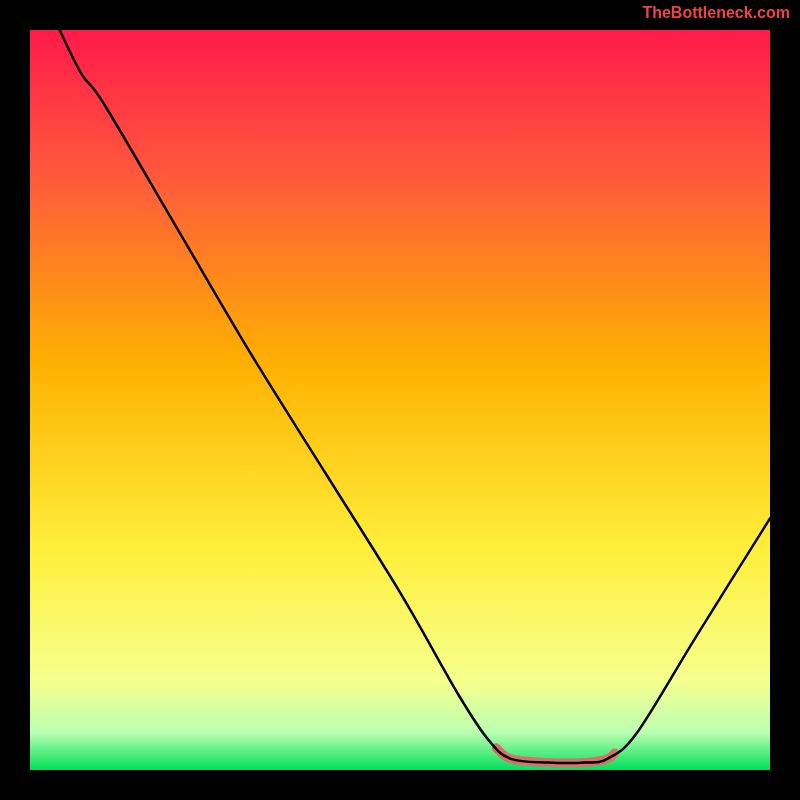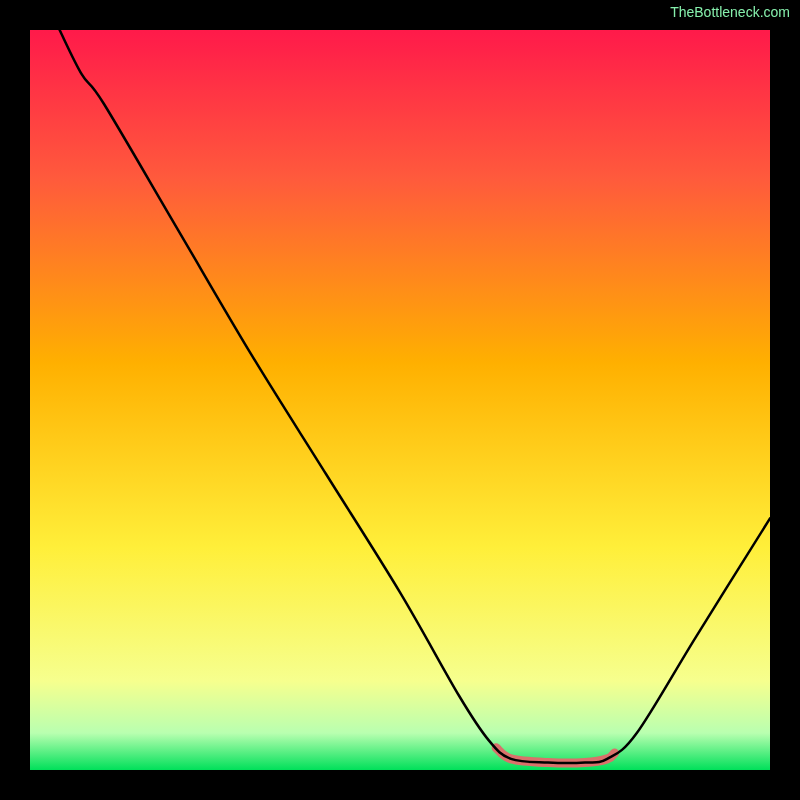--- a/index.html
+++ b/index.html
@@ -8,23 +8,23 @@
     width: 800px;
     height: 800px;
     background: #000;
     position: relative;
     font-family: Arial, Helvetica, sans-serif;
   }
   .watermark {
     position: absolute;
     top: 4px;
     right: 10px;
-    color: #86efac;
-    font-size: 14px;
-    font-weight: 400;
+    color: #ef4444;
+    font-size: 16px;
+    font-weight: 700;
     z-index: 10;
   }
   .plot-area {
     position: absolute;
     left: 30px;
     top: 30px;
     width: 740px;
     height: 740px;
   }
   svg {

